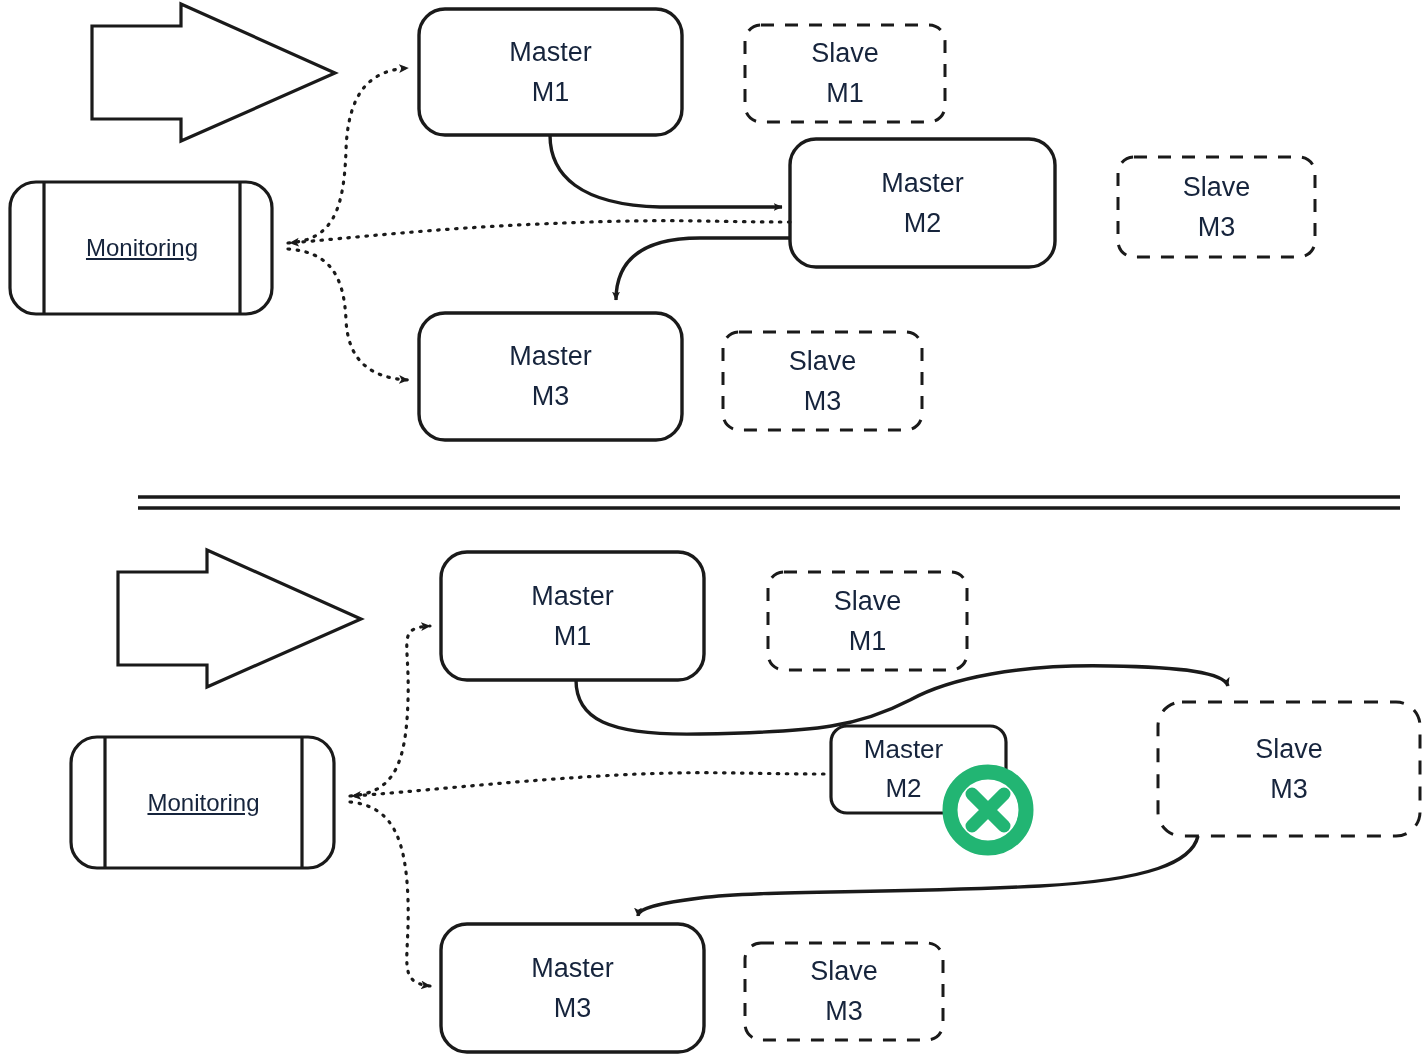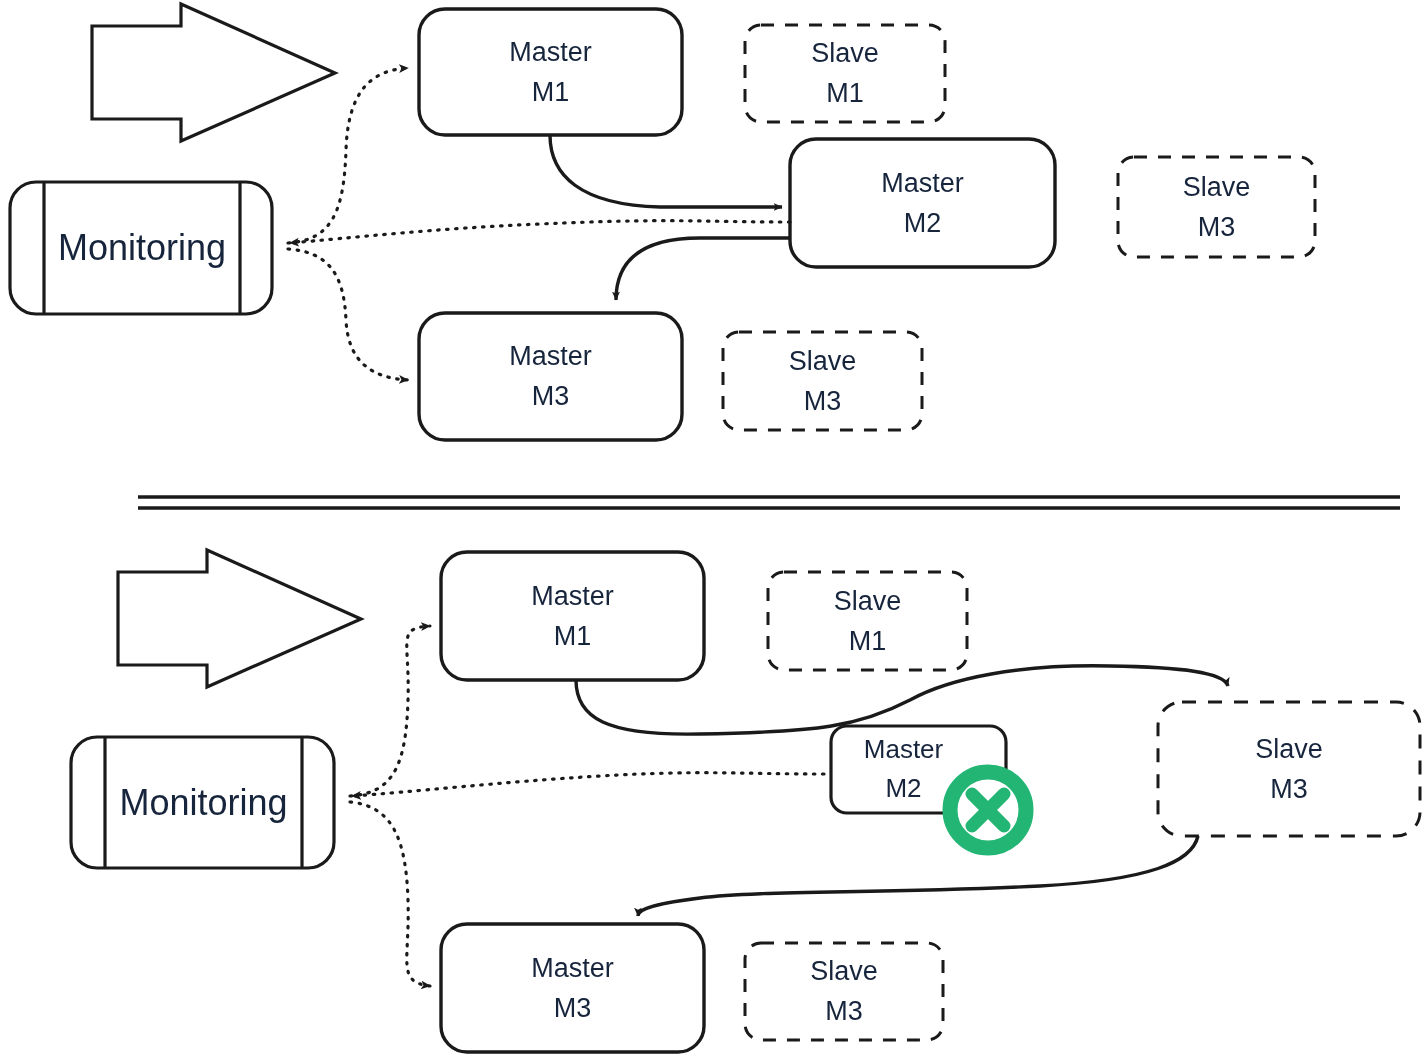--- a/index.html
+++ b/index.html
@@ -7,21 +7,21 @@
        font-family:"Liberation Sans","DejaVu Sans",sans-serif;}
   #stage{position:relative;width:1425px;height:1058px;background:#fff;}
   #stage svg{position:absolute;left:0;top:0;width:1425px;height:1058px;}
   .node-label{
     position:absolute;display:flex;flex-direction:column;
     align-items:center;justify-content:center;
     text-align:center;color:#16243c;line-height:1.22;
     font-size:27px;pointer-events:none;white-space:pre;gap:7px;
   }
   .node-label .l2{display:block;}
-  .mon-label{font-size:36px;}
+  .mon-label{font-size:24px;text-decoration:underline;}
 </style>
 </head>
 <body>
 
 <div id="stage">
 
   <svg viewBox="0 0 1425 1058" xmlns="http://www.w3.org/2000/svg">
     <defs>
       <marker id="ah" markerWidth="10" markerHeight="10" refX="8.4" refY="4" orient="auto" markerUnits="userSpaceOnUse">
         <path d="M0,0 L9,4 L0,8 L2.2,4 Z" fill="#1a1a1a"></path>

